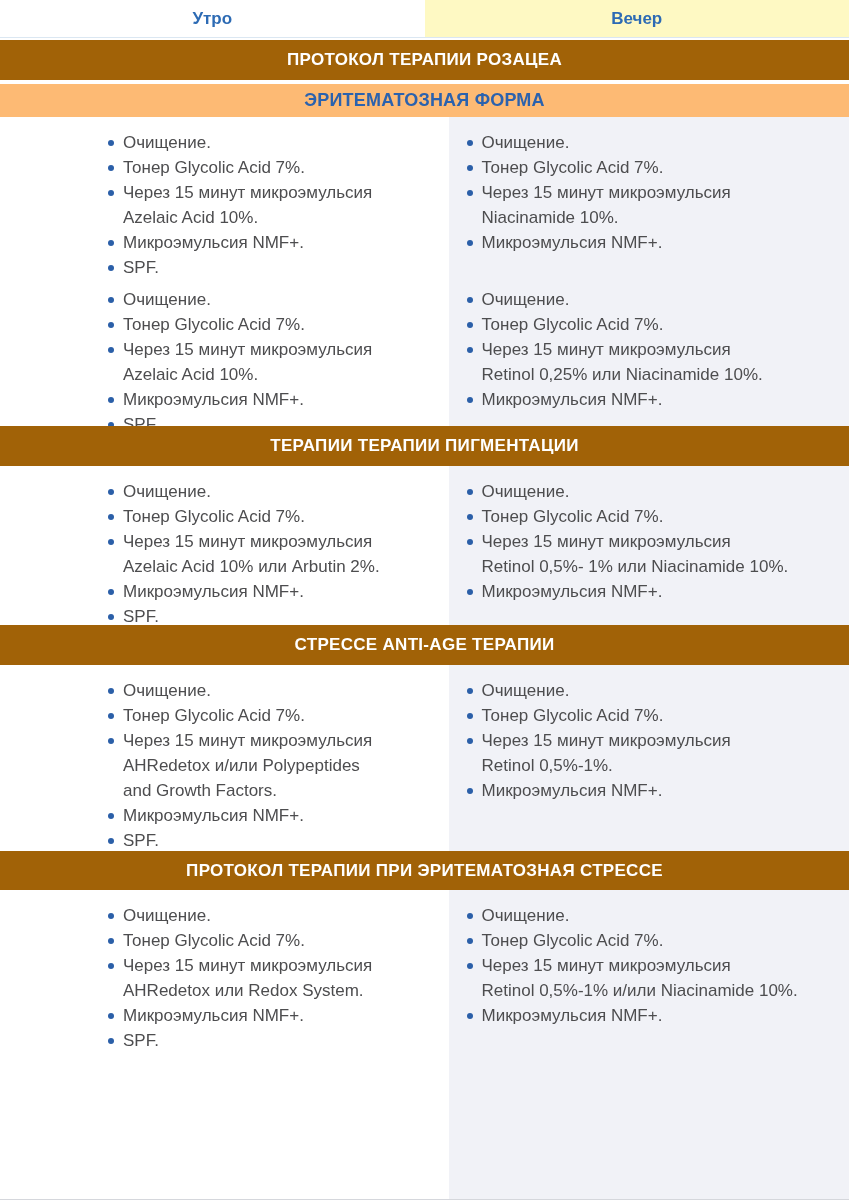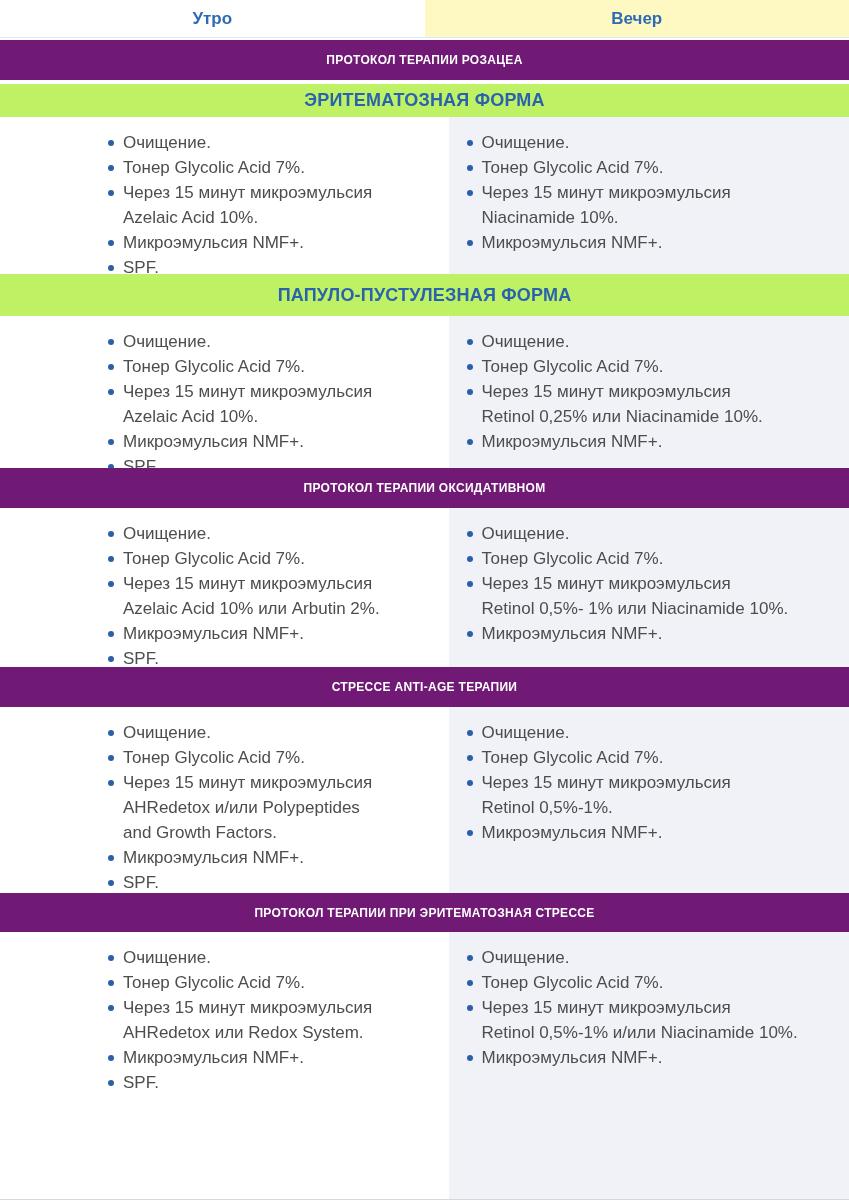--- a/index.html
+++ b/index.html
@@ -14,27 +14,27 @@
   
   .daybar{display:flex;height:37px;border-bottom:1px solid #dbe7f2;}
   .daybar .half{flex:1 1 50%;display:flex;align-items:center;justify-content:center;}
   .half.morning-head{background:#ffffff;}
   .half.evening-head{background:#fef9c3;}
   .day-label{color:#2d6bb4;font-weight:bold;font-size:17px;}
   .spacer2{height:2px;background:#fff;flex:0 0 auto;}
   .spacer4{height:4px;background:#fff;flex:0 0 auto;}
   
   .banner-primary{
-    background:#701a75;color:#fff;
+    background:#a16207;color:#fff;
     display:flex;align-items:center;justify-content:center;
-    font-weight:bold;font-size:12px;letter-spacing:.3px;
+    font-weight:bold;font-size:17px;letter-spacing:.3px;
     flex:0 0 auto;
   }
   .banner-sub{
-    background:#bef264;color:#2b62ae;
+    background:#fdba74;color:#2b62ae;
     display:flex;align-items:center;justify-content:center;
     font-weight:bold;font-size:18px;letter-spacing:.2px;
     flex:0 0 auto;
   }
   .h40{height:40px;} .h39{height:39px;} .h33{height:33px;} .h42{height:42px;}
   
   .content{display:flex;flex:0 0 auto;padding-left:48px;}
   .content.c1{height:157px;} .content.c2{height:152px;}
   .content.c3{height:159px;} .content.c4{height:186px;}
   .content.c5{flex:1 1 auto;}
@@ -113,21 +113,20 @@
 Niacinamide 10%.</span>
           </li>
         <li>
             <span class="dot"></span>
             <span class="txt">Микроэмульсия NMF+.</span>
           </li>
       </ul>
     </div>
   </section>
 
-  <div class="banner-sub h42">ПАПУЛО-ПУСТУЛЕЗНАЯ ФОРМА</div>
   <section class="content c2">
     <div class="col morning">
       <ul class="steps">
         <li>
             <span class="dot"></span>
             <span class="txt">Очищение.</span>
           </li>
         <li>
             <span class="dot"></span>
             <span class="txt">Тонер Glycolic Acid 7%.</span>
@@ -163,21 +162,21 @@
 Retinol 0,25% или Niacinamide 10%.</span>
           </li>
         <li>
             <span class="dot"></span>
             <span class="txt">Микроэмульсия NMF+.</span>
           </li>
       </ul>
     </div>
   </section>
 
-  <div class="banner-primary h40">ПРОТОКОЛ ТЕРАПИИ ОКСИДАТИВНОМ</div>
+  <div class="banner-primary h40">ТЕРАПИИ ТЕРАПИИ ПИГМЕНТАЦИИ</div>
   <section class="content c3">
     <div class="col morning">
       <ul class="steps">
         <li>
             <span class="dot"></span>
             <span class="txt">Очищение.</span>
           </li>
         <li>
             <span class="dot"></span>
             <span class="txt">Тонер Glycolic Acid 7%.</span>

